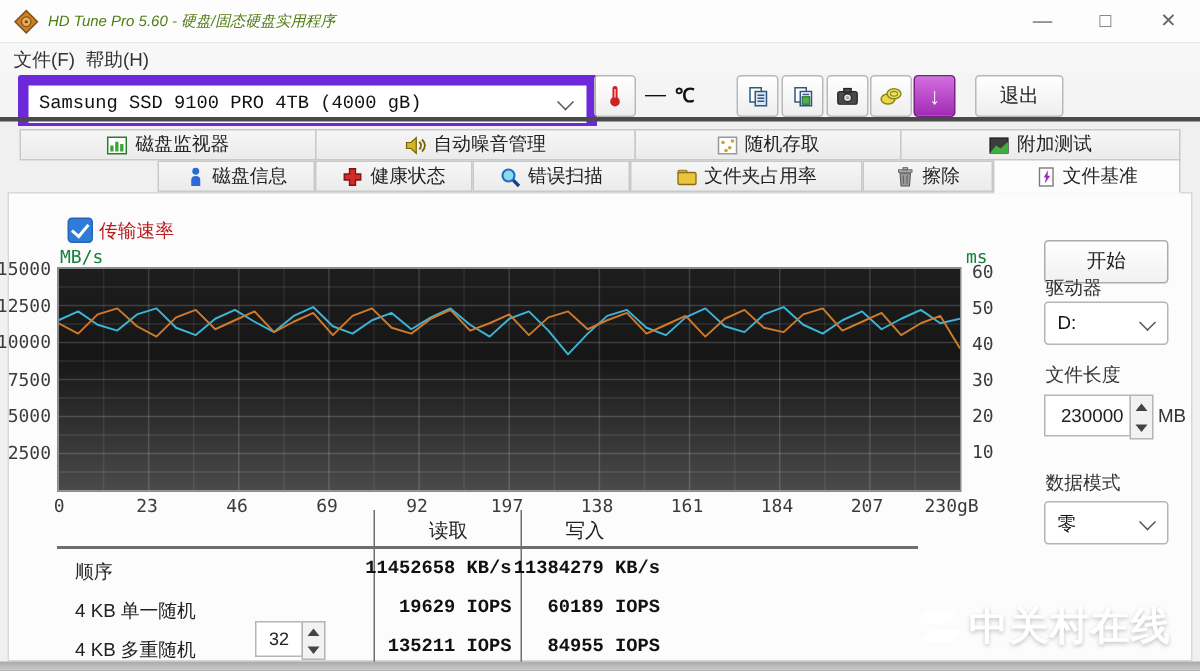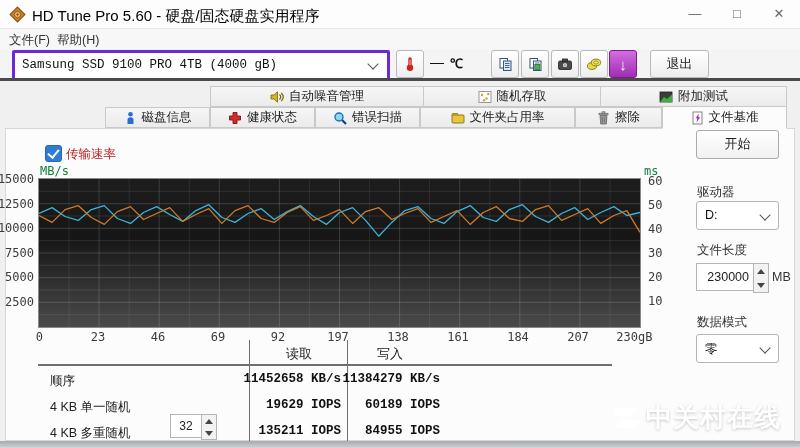--- a/index.html
+++ b/index.html
@@ -2,29 +2,29 @@
 <html><head>
 <meta charset="utf-8">
 <style>
   html,body{margin:0;padding:0;}
   body{font-family:"Liberation Sans",sans-serif;background:#555;}
   #app{position:relative;width:800px;height:447px;background:#f0f0f0;overflow:hidden;
        outline:1px solid #8f9499;font-size:12px;color:#222;}
   .abs{position:absolute;}
   
   .titlebar{left:0;top:0;width:800px;height:28px;background:#fdfdfd;border-bottom:1px solid #e9e9e9;}
-  .title-text{left:32px;top:7px;color:#000000;font-size:15px;}
+  .title-text{left:32px;top:7px;color:#4d7c0f;font-size:10px;font-style:italic;}
   .winbtn{top:0;width:42px;height:28px;text-align:center;line-height:28px;color:#666;font-size:13px;cursor:default;}
   
   .menubar{left:0;top:29px;width:800px;height:20px;background:#f7f7f7;}
   .menu-item{top:32px;color:#333;font-size:12.5px;}
   
   .toolbar{left:0;top:49px;width:800px;height:30px;background:#f4f4f4;}
   .toolbar-rule{left:0;top:78px;width:800px;height:3px;background:#4a4a4a;}
-  .combo{background:#fff;border:3px solid #6d28d9;border-radius:2px;}
+  .combo{background:#fff;border:7px solid #6d28d9;border-radius:2px;}
   .combo .val{position:absolute;left:7px;top:5px;font-family:"Liberation Mono",monospace;font-size:12.5px;color:#111;white-space:nowrap;}
   .chev{position:absolute;width:7px;height:7px;border-right:1.6px solid #555;border-bottom:1.6px solid #555;transform:rotate(45deg);}
   .tbtn{border:1px solid #b9b9b9;border-radius:3px;background:linear-gradient(#ffffff,#eeeeee);display:flex;align-items:center;justify-content:center;}
   .exit-btn{left:650px;top:50px;width:57px;height:26px;font-size:13px;color:#222;text-align:center;line-height:24px;}
   .dl-btn{background:linear-gradient(#d36ee0,#a12cb4);border:1px solid #7a1f8a;color:#fff;font-weight:bold;font-size:15px;line-height:1;}
   
   .tabs-bg{left:0;top:84px;width:800px;height:45px;background:#f0f0f0;}
   .tab{position:absolute;height:21px;background:linear-gradient(#f6f6f6,#ebebeb);border:1px solid #c9c9c9;
        display:flex;align-items:center;justify-content:center;gap:5px;font-size:12.5px;color:#222;box-sizing:border-box;}
   .tab.active{background:#fcfcfc;border-bottom:1px solid #fcfcfc;height:23px;z-index:3;}
@@ -127,20 +127,29 @@
     </svg>
   </div>
   <div class="abs tbtn dl-btn" style="left:609px;top:50px;width:26px;height:26px">
     <span>↓</span>
   </div>
   <div class="abs tbtn exit-btn">退出</div>
   <div class="abs toolbar-rule"></div>
 
   <div class="abs tabs-bg"></div>
 
+  <div class="tab" style="left:13px;top:86px;width:198px">
+    <svg width="14" height="14" viewBox="0 0 14 14">
+      <rect x="0.8" y="1.5" width="12.4" height="11" fill="#fff" stroke="#2c7a2c" stroke-width="1"></rect>
+      <rect x="2.5" y="7" width="2.2" height="4" fill="#39a539"></rect>
+      <rect x="5.8" y="4.5" width="2.2" height="6.5" fill="#39a539"></rect>
+      <rect x="9.1" y="6" width="2.2" height="5" fill="#39a539"></rect>
+    </svg>
+    <span>磁盘监视器</span>
+  </div>
   <div class="tab" style="left:210px;top:86px;width:214px">
     <svg width="14" height="14" viewBox="0 0 14 14">
       <polygon points="1,5 4,5 7.5,1.8 7.5,12.2 4,9 1,9" fill="#d3b428" stroke="#776400" stroke-width="0.8"></polygon>
       <path d="M9.5,4.5 q2.5,2.5 0,5" fill="none" stroke="#776400" stroke-width="1.2"></path>
       <path d="M11.3,3 q4,4 0,8" fill="none" stroke="#776400" stroke-width="1.2"></path>
     </svg>
     <span>自动噪音管理</span>
   </div>
   <div class="tab" style="left:423px;top:86px;width:178px">
     <svg width="14" height="14" viewBox="0 0 14 14">
@@ -297,21 +306,21 @@
     <div>
         <span class="tri-up"></span>
       </div>
     <div>
         <span class="tri-dn"></span>
       </div>
   </div>
   <div class="abs val-num" style="left:241px;top:424px;width:100px;text-align:right">135211 IOPS</div>
   <div class="abs val-num" style="left:340px;top:424px;width:100px;text-align:right">84955 IOPS</div>
 
-  <div class="abs btn" style="left:696px;top:130px;width:81px;height:27px;line-height:26px;font-size:13px">开始</div>
+  <div class="abs btn" style="left:696px;top:160px;width:81px;height:27px;line-height:26px;font-size:13px">开始</div>
 
   <div class="abs field-label" style="left:697px;top:184px">驱动器</div>
   <div class="abs select" style="left:696px;top:201px;width:81px;height:27px">
     <span class="val">D:</span>
     <span class="chev" style="right:9px;top:9px"></span>
   </div>
 
   <div class="abs field-label" style="left:697px;top:242px">文件长度</div>
   <div class="abs spinbox" style="left:696px;top:263px;width:52px;height:26px;line-height:26px;padding-right:4px;text-align:right;font-size:12.5px">230000</div>
   <div class="abs spincol" style="left:753px;top:263px;width:14px;height:28px">

